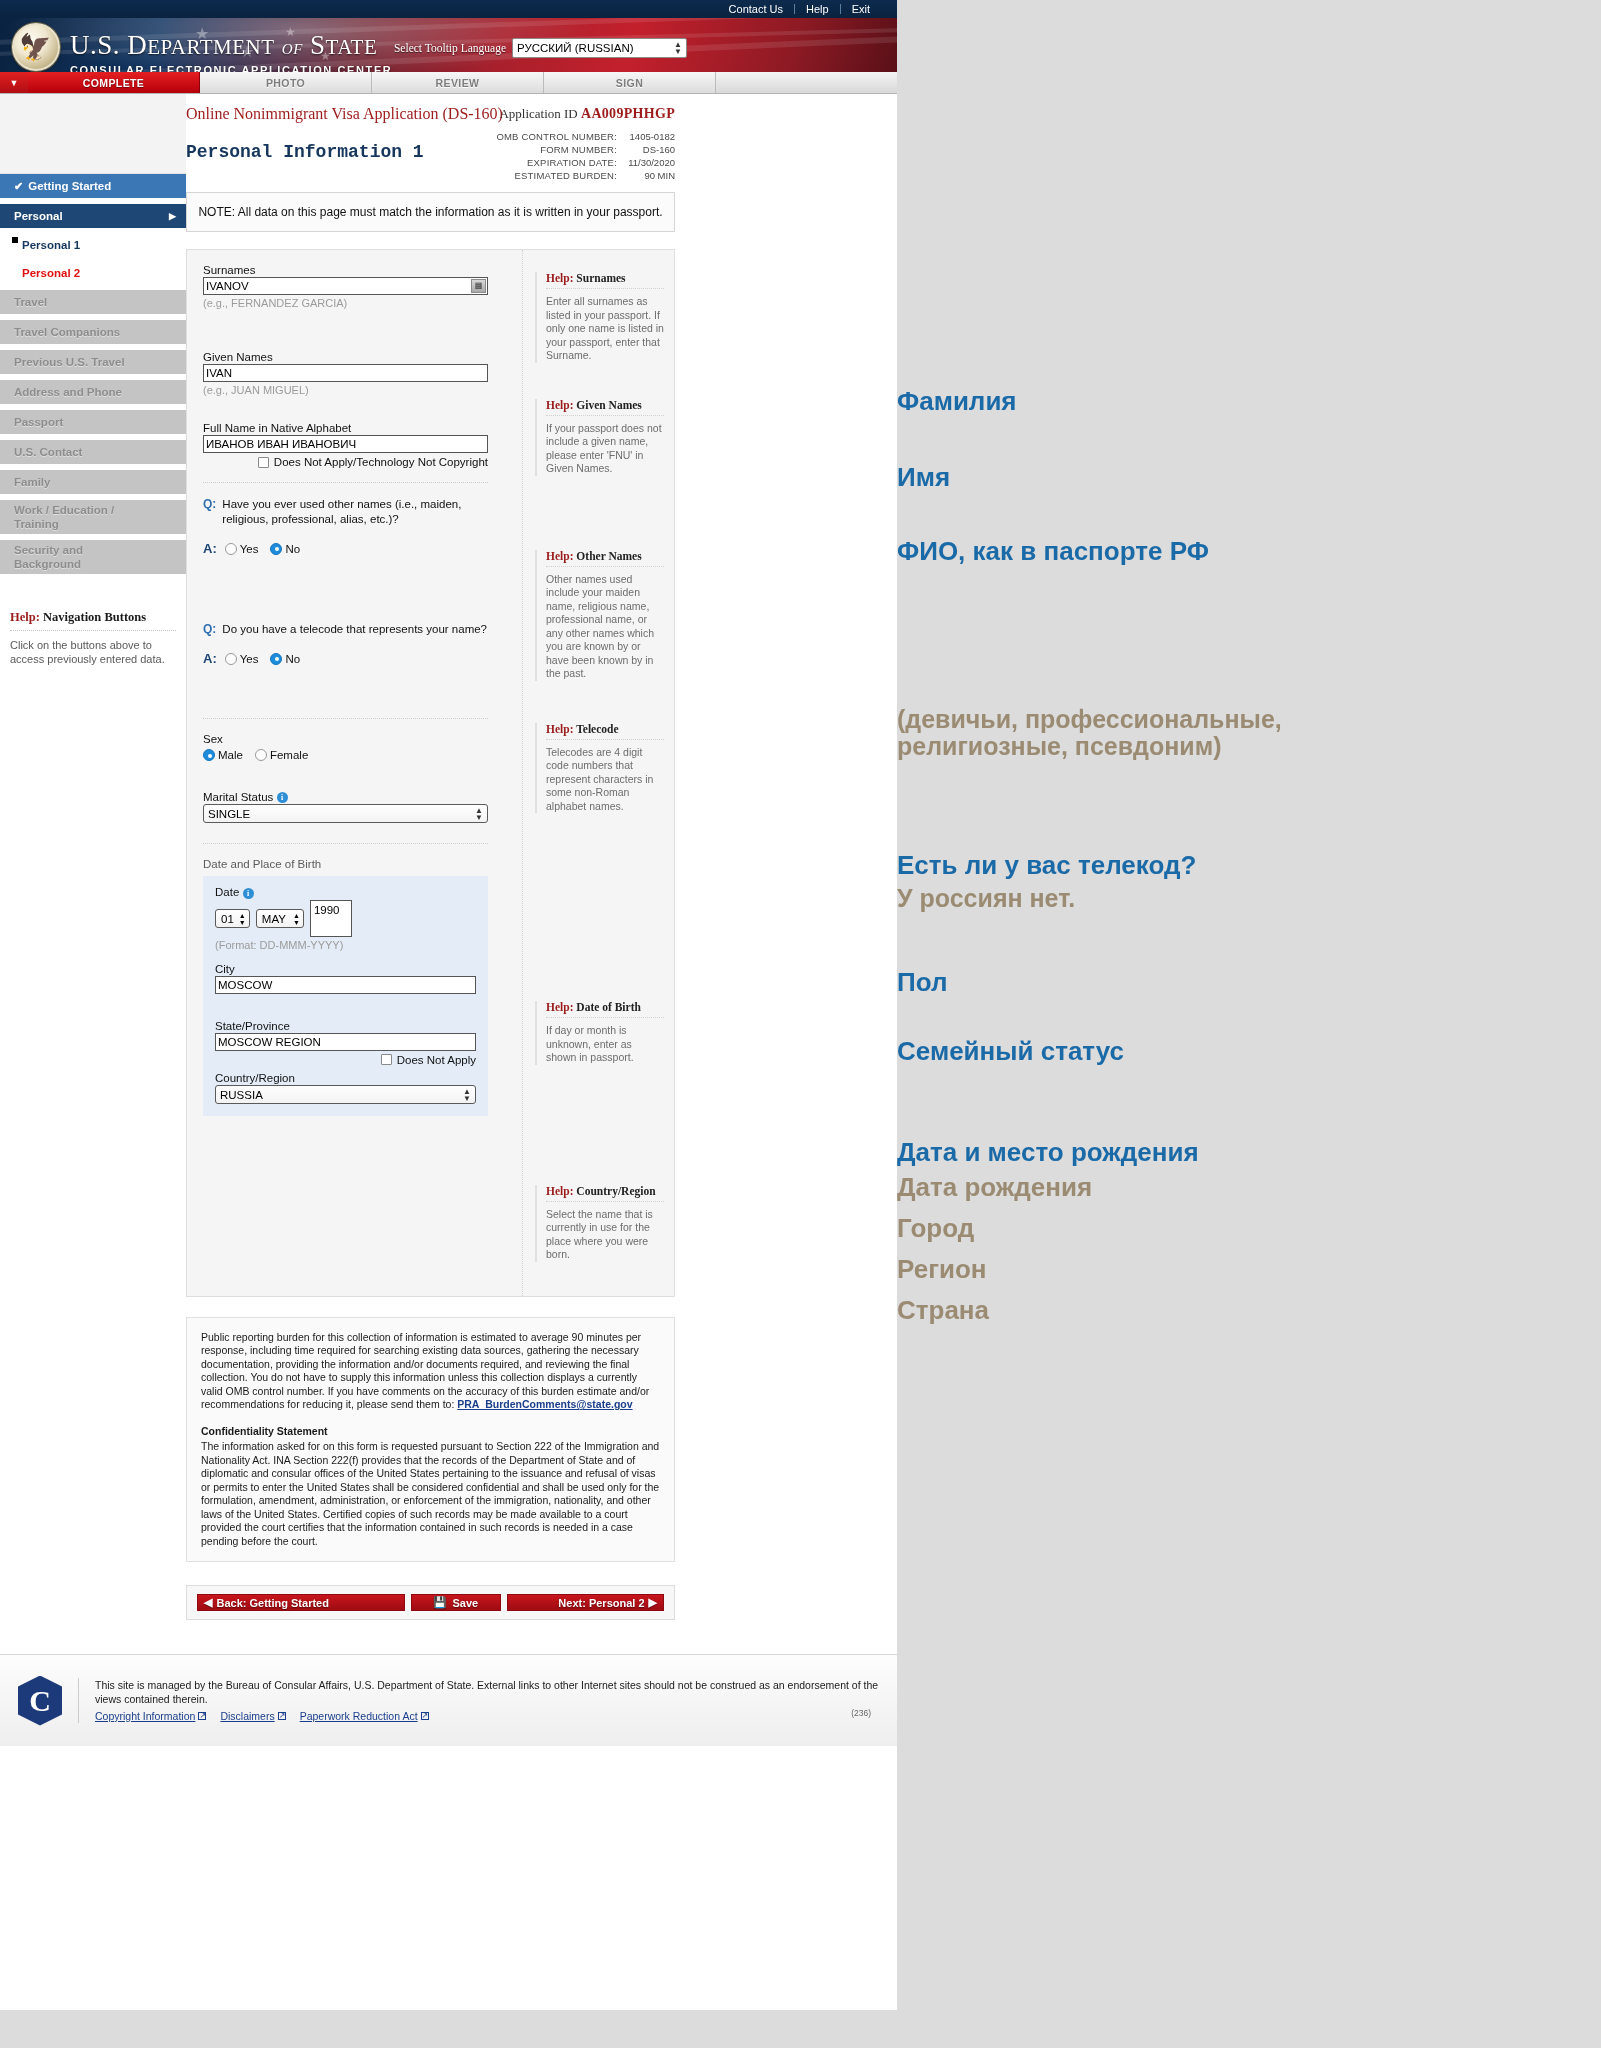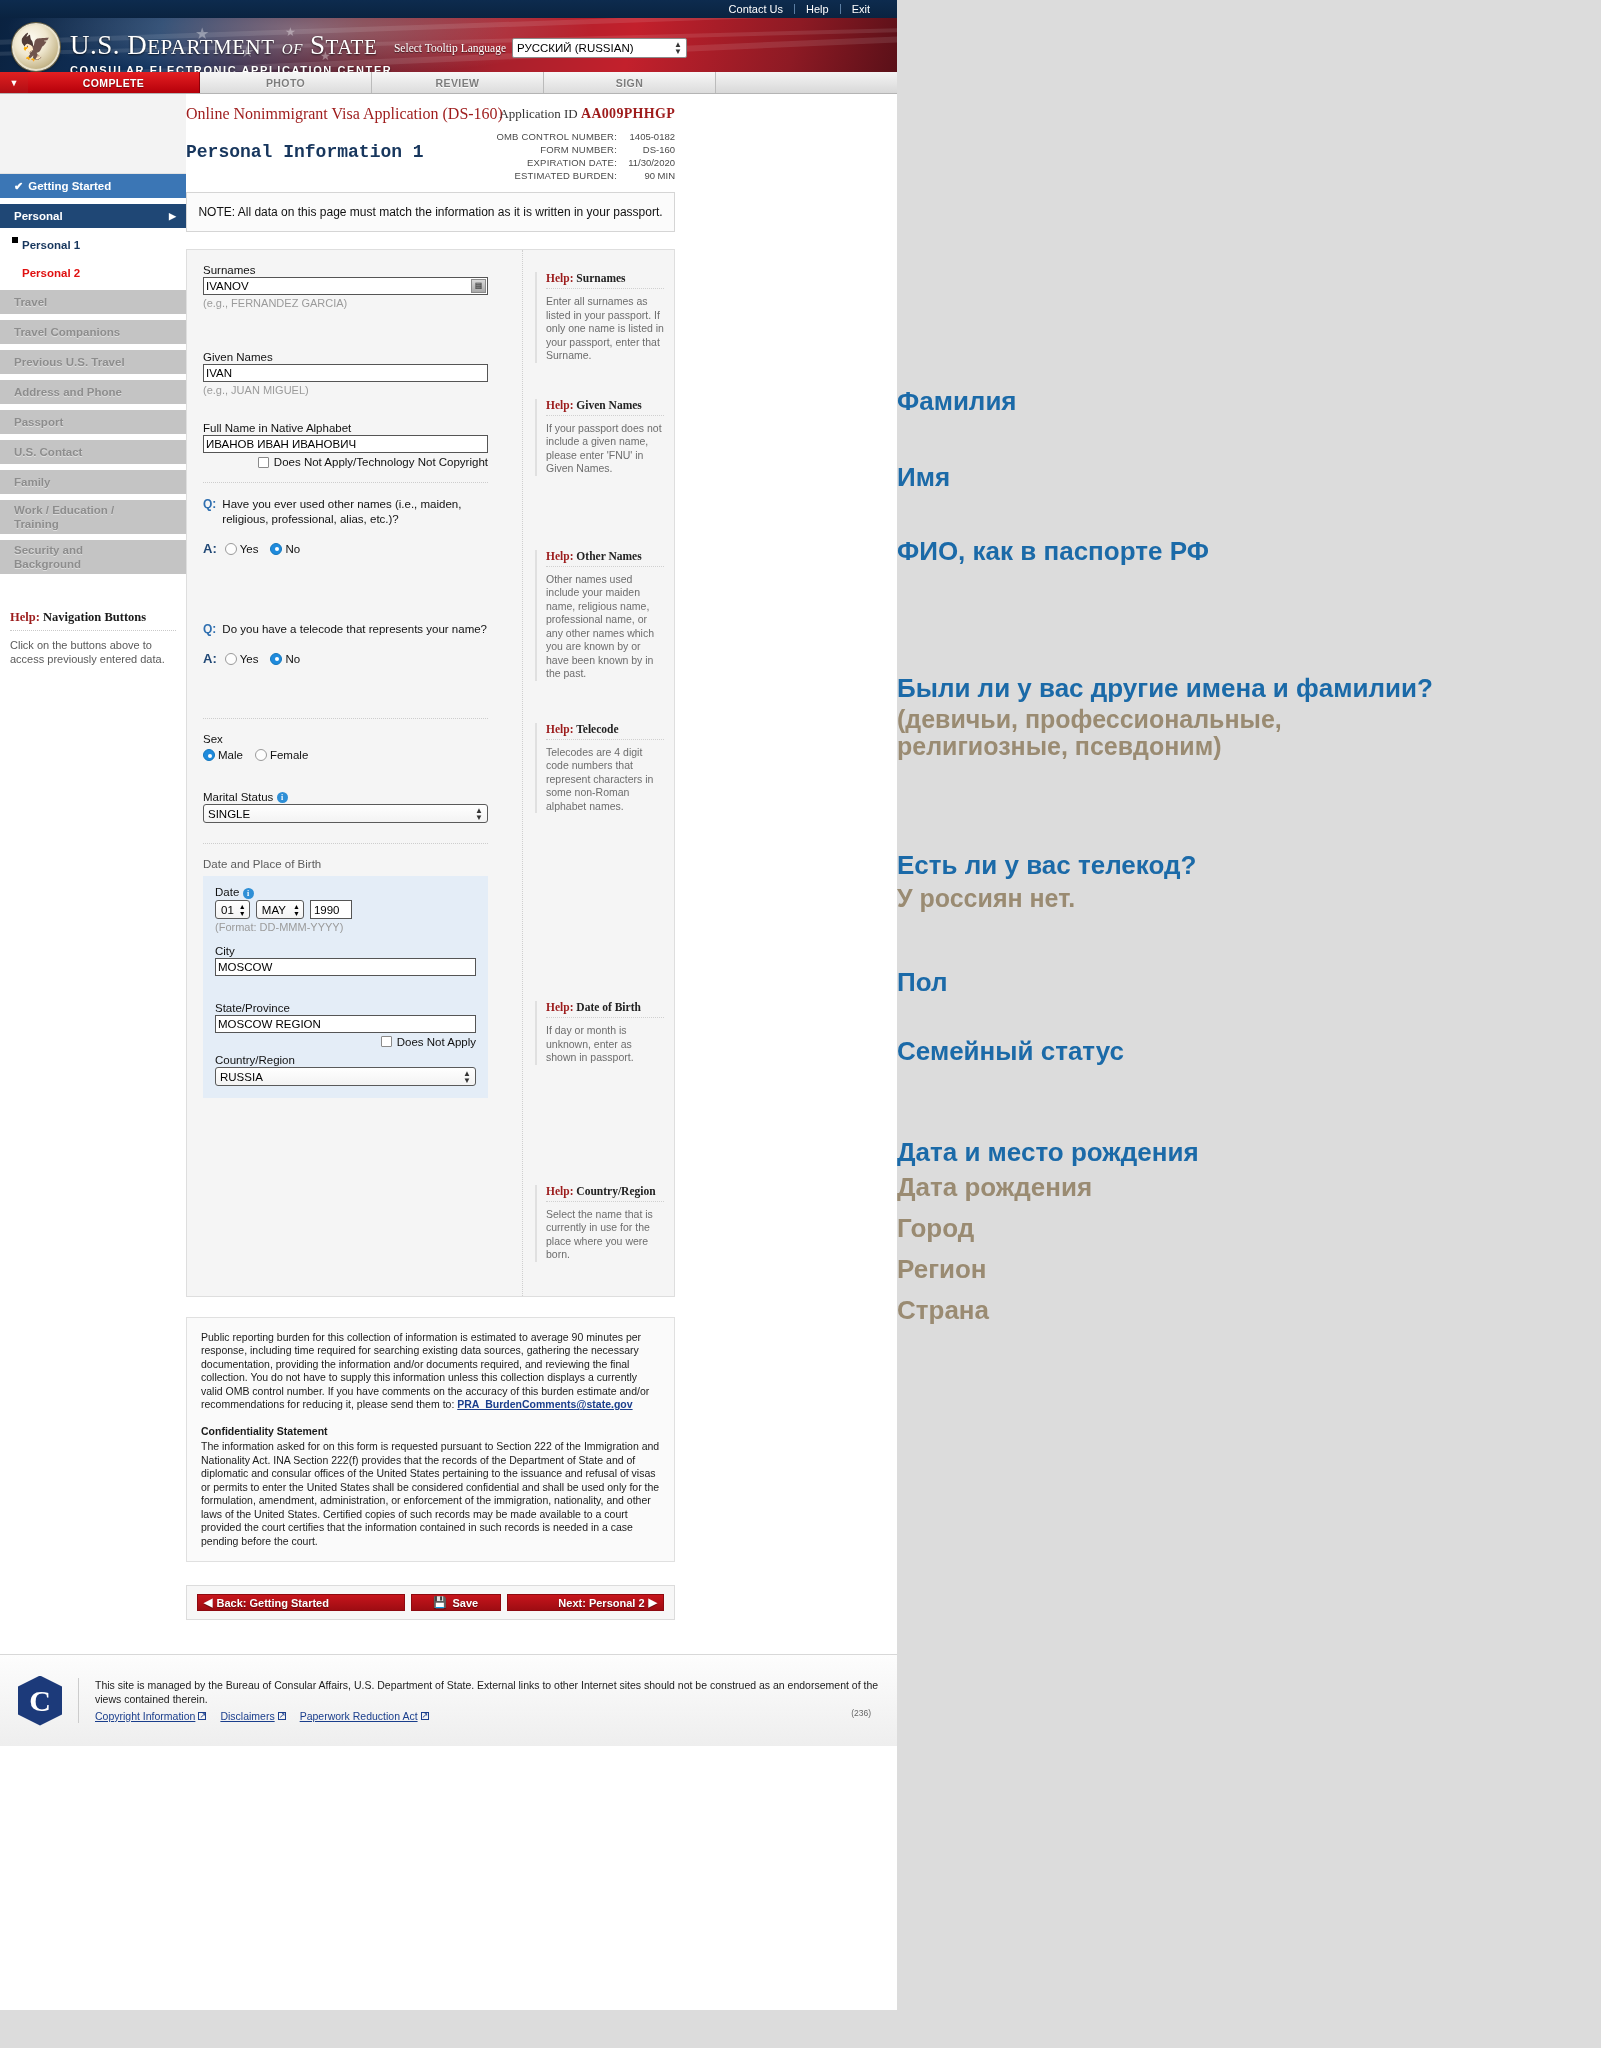--- a/index.html
+++ b/index.html
@@ -360,21 +360,21 @@
   .grouplbl { font-size: 11.5px; color: #5c5c5c; margin-bottom: 6px; }
   .dobbox { background: #e4edf7; padding: 10px 12px 12px 12px; }
   .dob-line { display: flex; gap: 6px; align-items: center; }
   .sel-sm {
     height: 19px; border: 1px solid #5a5a5a; border-radius: 3px;
     background: linear-gradient(180deg,#ffffff,#f3f3f3);
     font-size: 11.5px; line-height: 18px; padding: 0 15px 0 5px;
     position: relative; display: inline-block;
   }
   .txt-sm {
-    height: 19px; border: 1px solid #555; background: #fff;
+    height: 37px; border: 1px solid #555; background: #fff;
     font-size: 11.5px; line-height: 18px; padding: 0 3px; width: 42px;
   }
 
   
   .legal {
     margin: 20px 210px 0 0;
     border: 1px solid #e0e0e0;
     background: #fafafa;
     padding: 13px 14px;
     font-size: 10.5px; color: #1a1a1a; line-height: 13.5px;
@@ -830,21 +830,20 @@
     </div>
     <div class="pgnum">(236)</div>
   </div>
 
 </div>
 
 <div id="annots">
     <div class="an blue" style="top: 339px; left: 0px; font-size: 26px;">Фамилия</div>
     <div class="an blue" style="top: 415px; left: 0px; font-size: 26px;">Имя</div>
     <div class="an blue" style="top: 489px; left: 0px; font-size: 26px;">ФИО, как в паспорте РФ</div>
-    <div class="an blue" style="top: 626px; left: 0px; font-size: 26px;">Были ли у вас другие имена и фамилии?</div>
     <div class="an brown" style="top: 658px; left: 0px; font-size: 25px;">(девичьи, профессиональные,
 религиозные, псевдоним)</div>
     <div class="an blue" style="top: 803px; left: 0px; font-size: 26px;">Есть ли у вас телекод?</div>
     <div class="an brown" style="top: 837px; left: 0px; font-size: 25px;">У россиян нет.</div>
     <div class="an blue" style="top: 920px; left: 0px; font-size: 26px;">Пол</div>
     <div class="an blue" style="top: 989px; left: 0px; font-size: 26px;">Семейный статус</div>
     <div class="an blue" style="top: 1090px; left: 0px; font-size: 26px;">Дата и место рождения</div>
     <div class="an brown" style="top: 1125px; left: 0px; font-size: 26px;">Дата рождения</div>
     <div class="an brown" style="top: 1166px; left: 0px; font-size: 26px;">Город</div>
     <div class="an brown" style="top: 1207px; left: 0px; font-size: 26px;">Регион</div>

